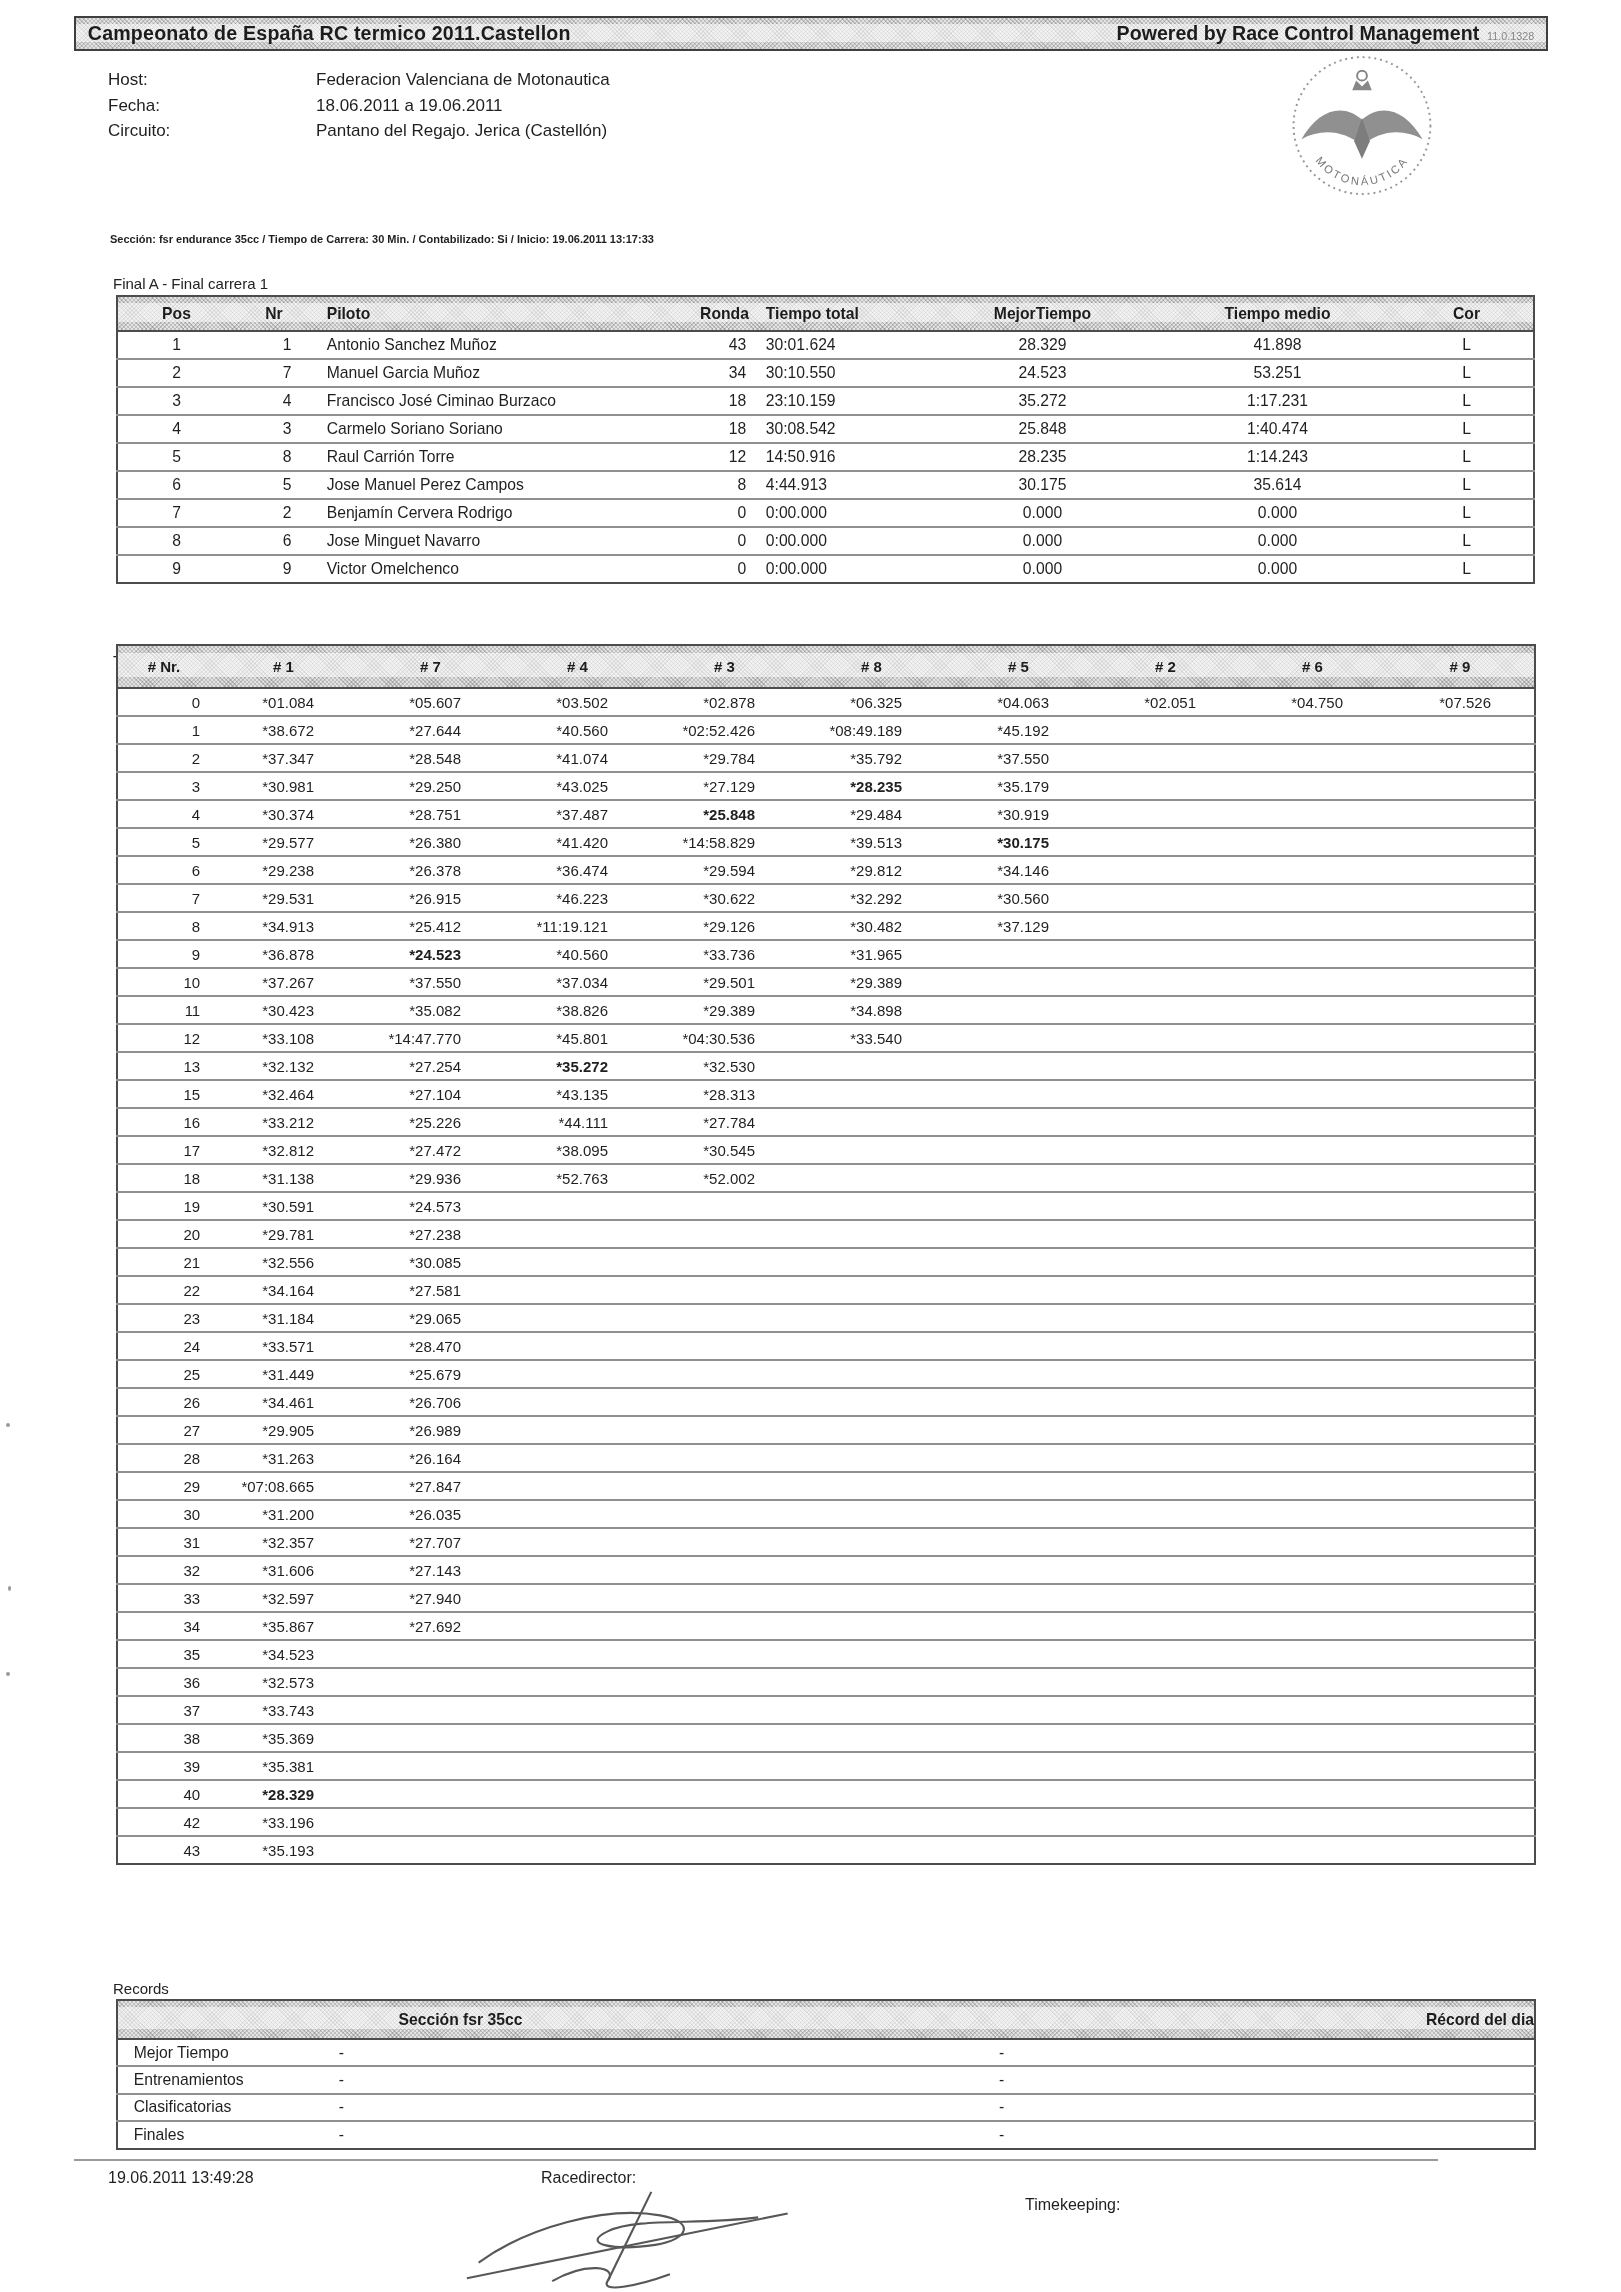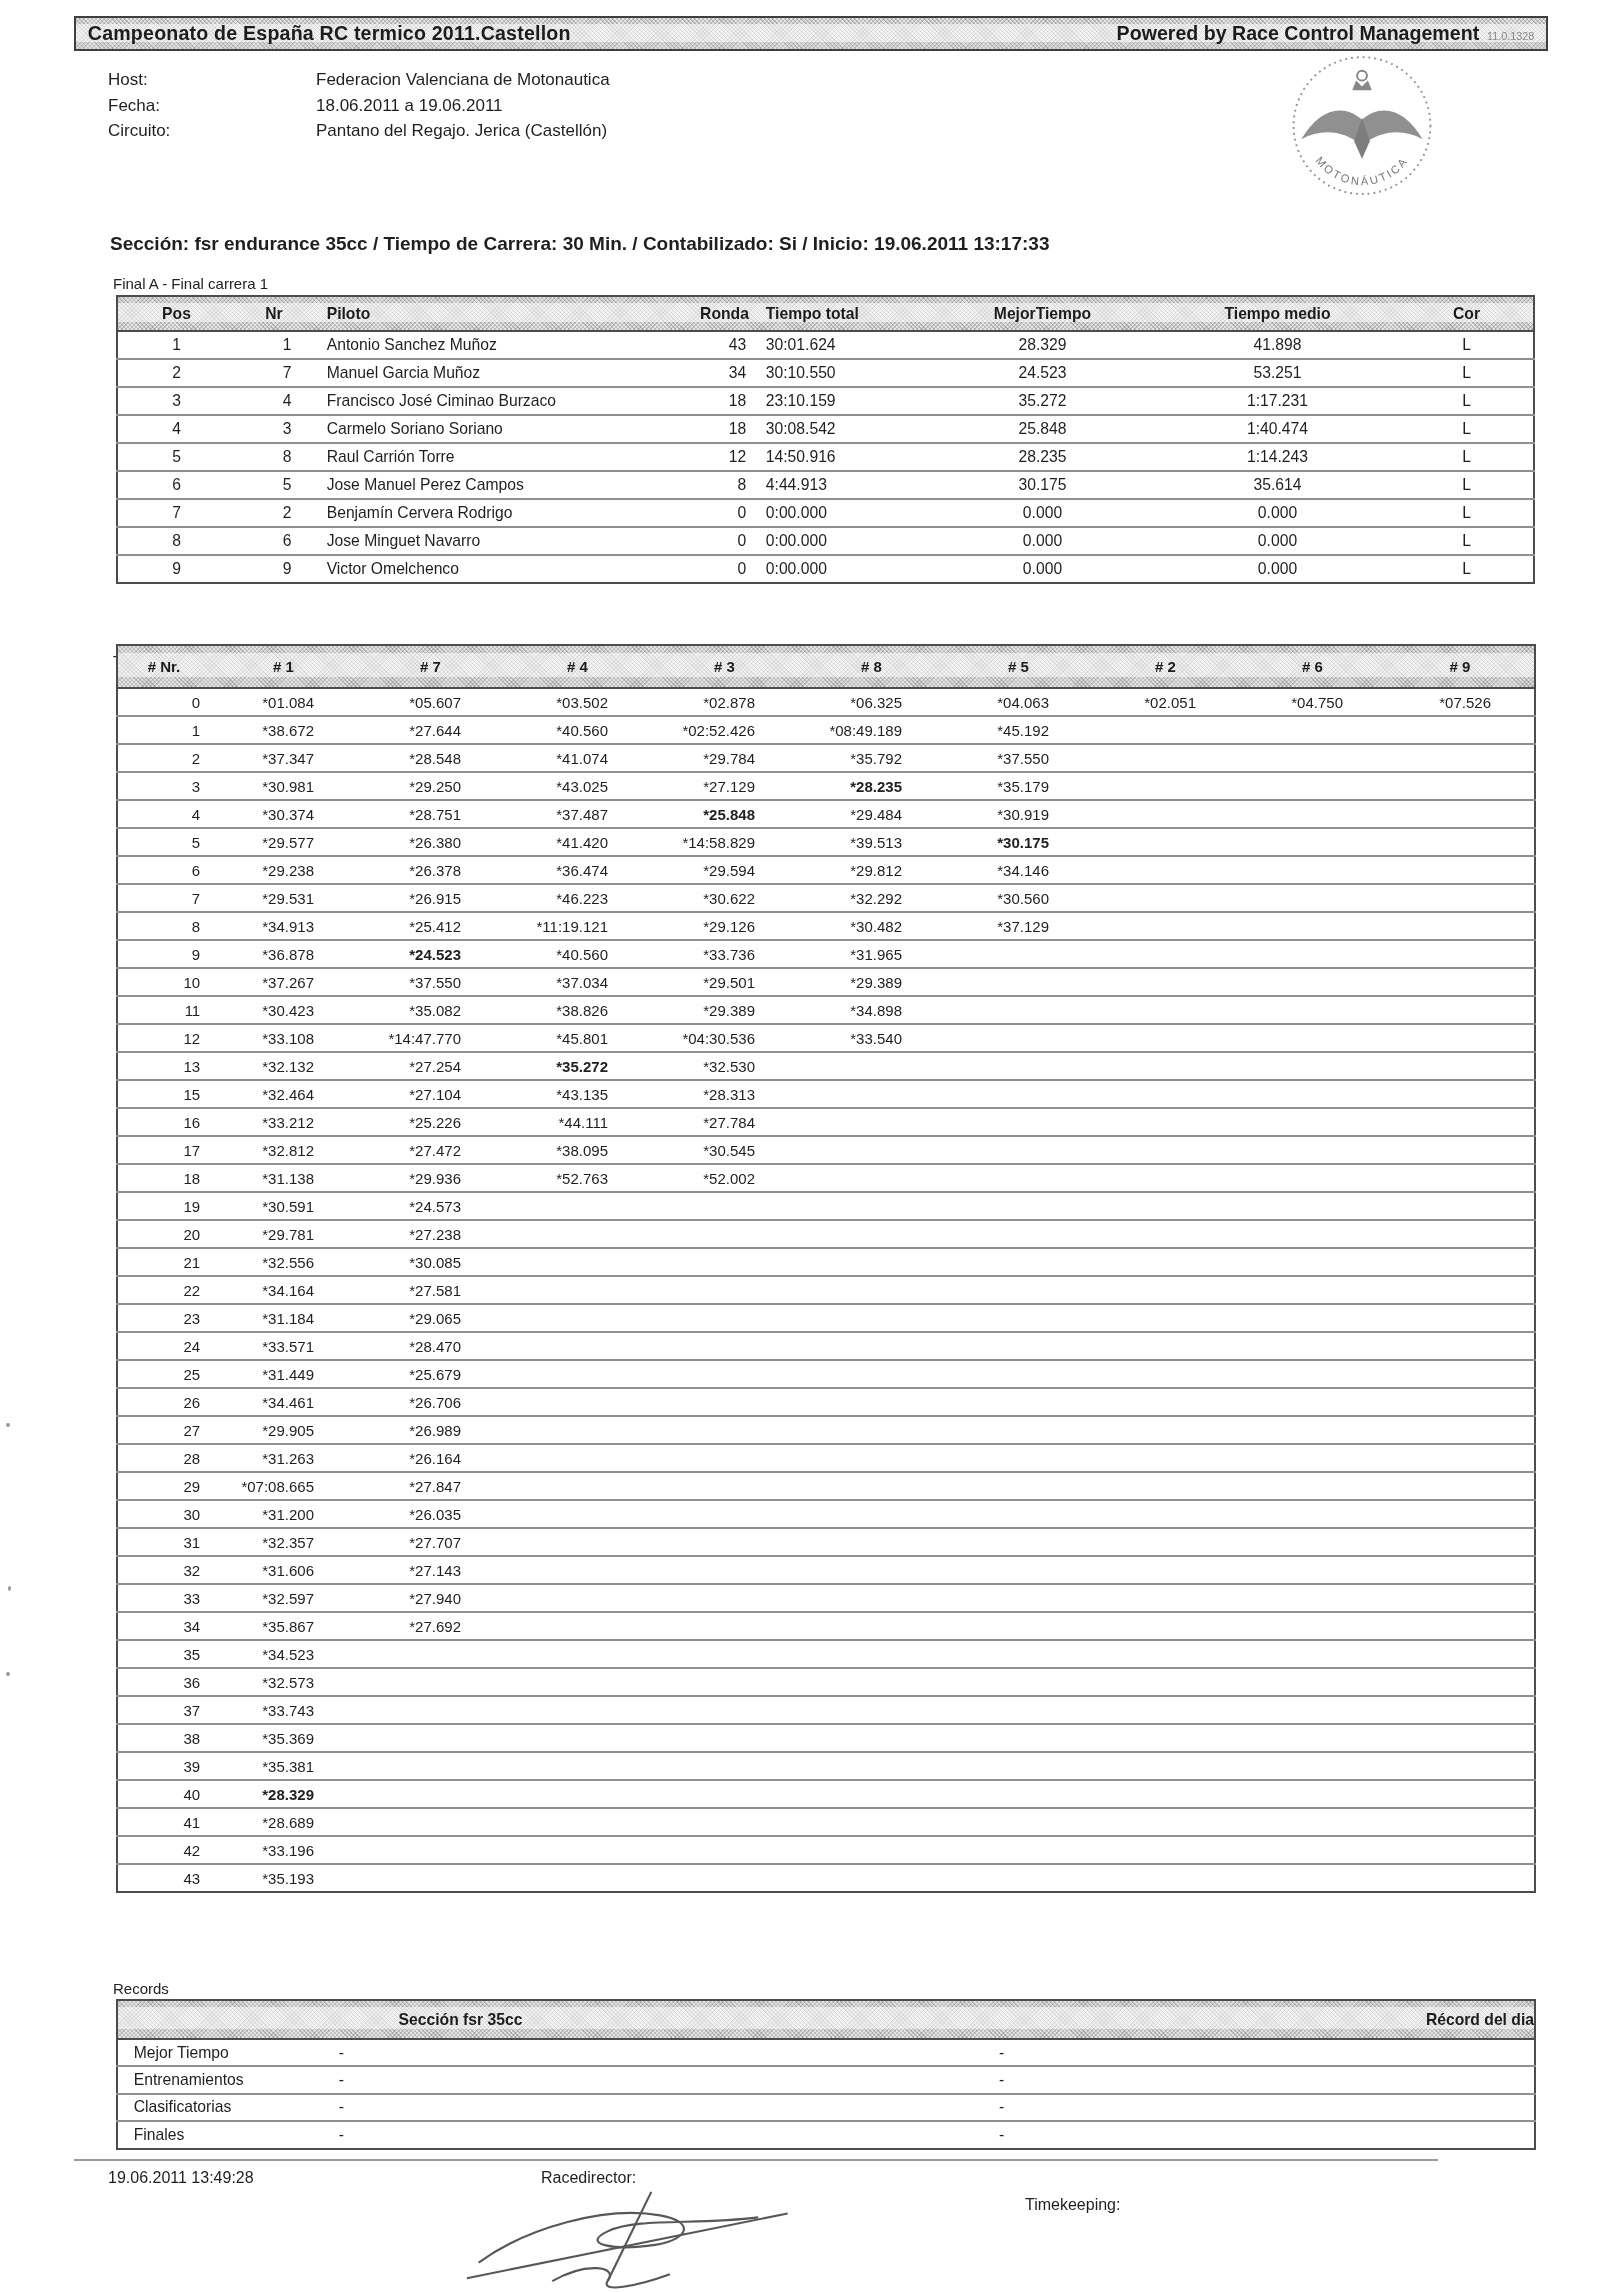--- a/index.html
+++ b/index.html
@@ -25,21 +25,21 @@
   .titlebar .rtwrap{display:flex;align-items:baseline;}
   .titlebar .rt{font-weight:bold;font-size:19.6px;color:#1c1c1c;}
   .titlebar .ver{font-size:10.8px;opacity:.5;margin-left:7.8px;}
   
   .info{position:absolute;left:108px;top:67px;font-size:17px;line-height:25.5px;}
   .info .row{display:flex;}
   .info .lbl{width:208px;}
   
   .logo{position:absolute;left:1274px;top:49px;width:176px;height:159px;opacity:.8;}
   
-  .section-line{position:absolute;left:110px;top:233px;font-size:19px;font-weight:bold;}
+  .section-line{position:absolute;left:110px;top:233px;font-size:11px;font-weight:bold;}
   
   .caption{position:absolute;font-size:15px;color:#222;}
   #cap-results{left:113px;top:275px;}
   #cap-laps{left:113px;top:652px;}
   #cap-records{left:113px;top:1980px;}
   
   table.t{
     position:absolute;left:116px;width:1418px;border-collapse:collapse;table-layout:fixed;
     border:2px solid #4c4c4c;background:#fff;
   }
@@ -751,32 +751,20 @@
         <td class="c2"></td>
         <td class="c3"></td>
         <td class="c4"></td>
         <td class="c5"></td>
         <td class="c6"></td>
         <td class="c7"></td>
         <td class="c8"></td>
         <td class="c9"></td>
       </tr>
       <tr>
-        <td class="c0">41</td>
-        <td class="c1">*28.689</td>
-        <td class="c2"></td>
-        <td class="c3"></td>
-        <td class="c4"></td>
-        <td class="c5"></td>
-        <td class="c6"></td>
-        <td class="c7"></td>
-        <td class="c8"></td>
-        <td class="c9"></td>
-      </tr>
-      <tr>
         <td class="c0">42</td>
         <td class="c1">*33.196</td>
         <td class="c2"></td>
         <td class="c3"></td>
         <td class="c4"></td>
         <td class="c5"></td>
         <td class="c6"></td>
         <td class="c7"></td>
         <td class="c8"></td>
         <td class="c9"></td>

